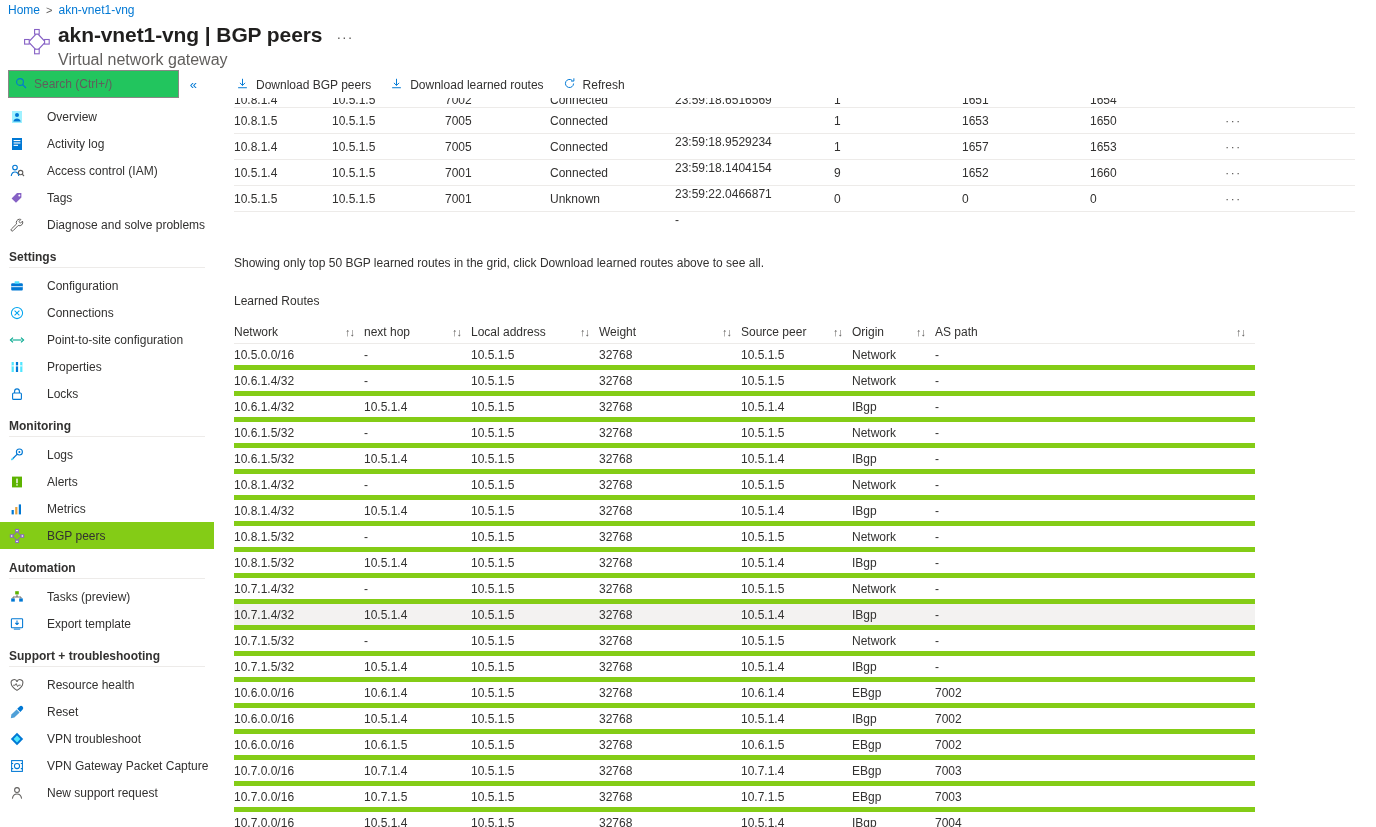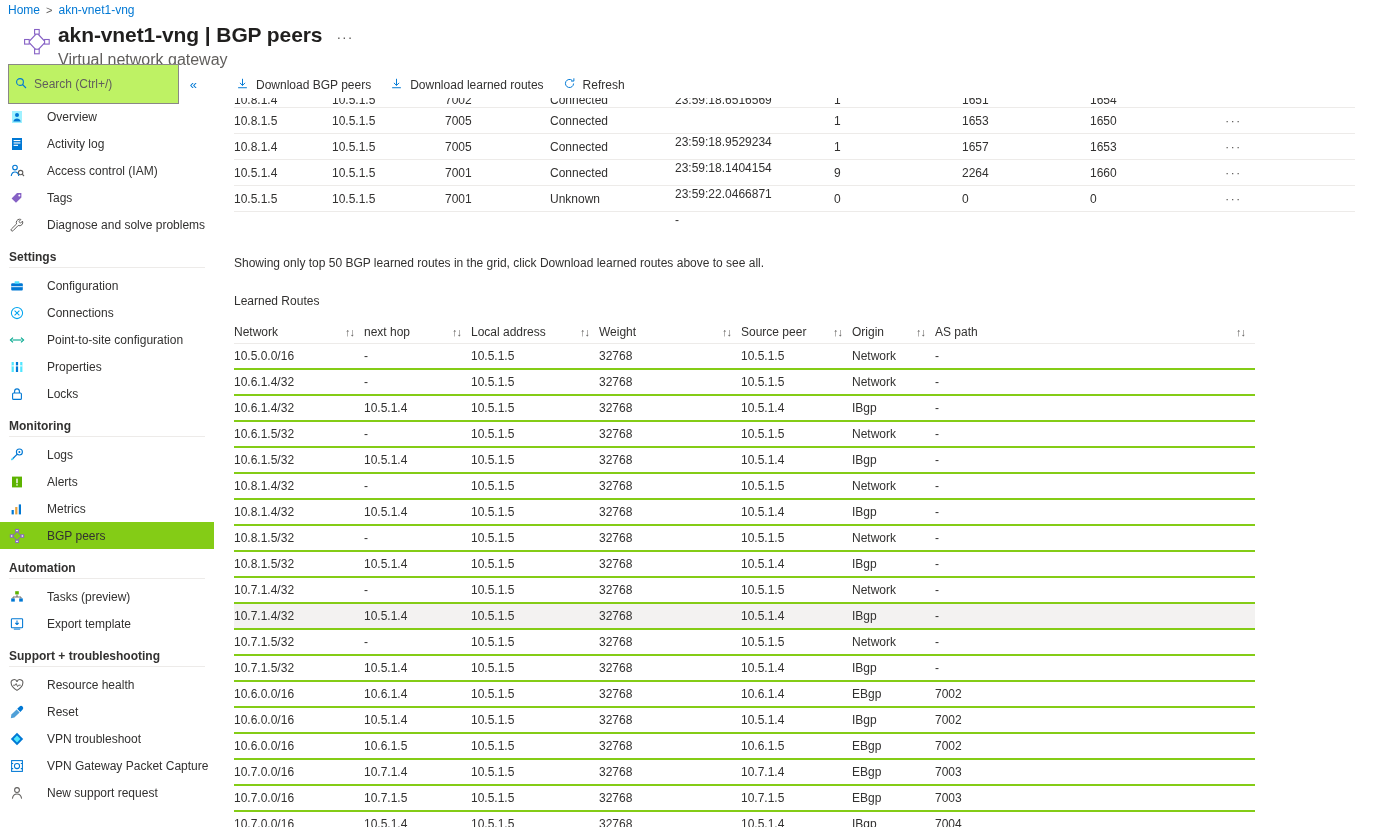--- a/index.html
+++ b/index.html
@@ -40,22 +40,22 @@
     letter-spacing: 1px; cursor: pointer; line-height: 26px;
   }
   .page-subtitle { font-size: 16px; color: #605e5c; margin-top: 1px; }
 
   
   .leftnav { position: absolute; left: 0; top: 72px; width: 214px; }
   .search-row {
     display: flex; align-items: center; padding: 0 8px; height: 24px;
   }
   .search-box {
-    position: relative; width: 175px; height: 40px;
-    border: 1px solid #8a8886; background: #bef264;
+    position: relative; width: 175px; height: 28px;
+    border: 1px solid #8a8886; background: #22c55e;
     display: flex; align-items: center;
   }
   .search-box svg { margin: 0 5px 0 6px; flex: none; }
   .search-box input {
     border: none; outline: none; font-size: 12px;
     color: #323130; width: 130px; background: transparent;
     font-family: "Liberation Sans", sans-serif;
   }
   .search-box input::placeholder { color: #605e5c; }
   .collapse-btn {
@@ -140,21 +140,21 @@
     font-size: 12px; color: #323130;
   }
   .lr-hcell {
     flex: none; display: flex; align-items: center;
     justify-content: space-between; padding-right: 10px;
     cursor: pointer; white-space: nowrap;
   }
   .sortico { color: #605e5c; font-size: 11px; letter-spacing: -1px; flex: none; }
   .lr-row {
     display: flex; align-items: center; height: 26px;
-    border-bottom: 2px solid #84cc16;
+    border-bottom: 5px solid #84cc16;
     font-size: 12px; color: #323130;
   }
   .lr-row.hovered { background: #f3f2f1; }
   .lc { flex: none; overflow: hidden; white-space: nowrap; }
   .c-network { width: 130px; }
   .c-nexthop { width: 107px; }
   .c-local   { width: 128px; }
   .c-weight  { width: 142px; }
   .c-source  { width: 111px; }
   .c-origin  { width: 83px; }
@@ -487,21 +487,21 @@
           <div class="pc pc-msgrcv">1653</div>
           <div class="pc pc-more">···</div>
         </div>
         <div class="peers-row">
           <div class="pc pc-peer">10.5.1.4</div>
           <div class="pc pc-local">10.5.1.5</div>
           <div class="pc pc-asn">7001</div>
           <div class="pc pc-state">Connected</div>
           <div class="pc pc-uptime">23:59:22.0466871</div>
           <div class="pc pc-routes">9</div>
-          <div class="pc pc-msgsent">2264</div>
+          <div class="pc pc-msgsent">1652</div>
           <div class="pc pc-msgrcv">1660</div>
           <div class="pc pc-more">···</div>
         </div>
         <div class="peers-row">
           <div class="pc pc-peer">10.5.1.5</div>
           <div class="pc pc-local">10.5.1.5</div>
           <div class="pc pc-asn">7001</div>
           <div class="pc pc-state">Unknown</div>
           <div class="pc pc-uptime">-</div>
           <div class="pc pc-routes">0</div>

